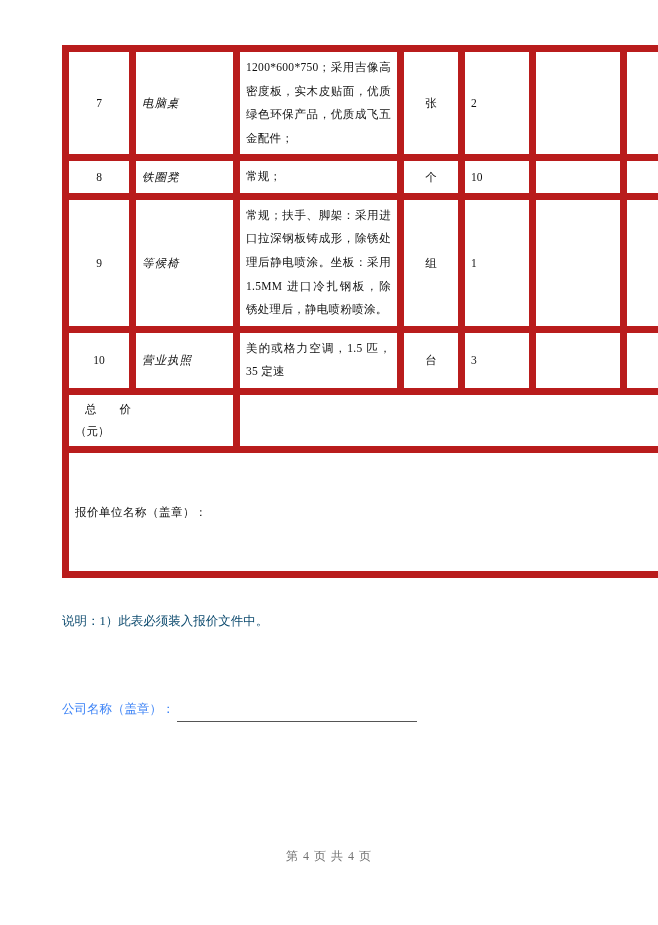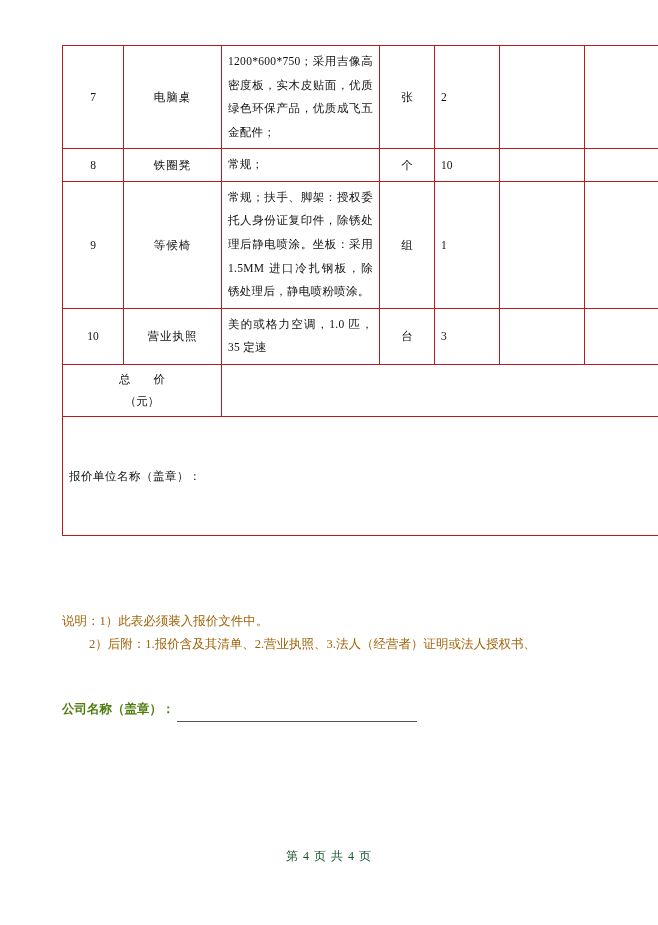--- a/index.html
+++ b/index.html
@@ -27,45 +27,44 @@
     position: absolute;
     left: 62px;
     top: 45px;
     width: 534px;
     border-collapse: collapse;
     table-layout: fixed;
     font-size: 11.5px;
     line-height: 1.95;
   }
   table.quote-table td {
-    border: 1px solid #b91c1c;
+    border: 7px solid #b91c1c;
     padding: 4px 6px;
     vertical-align: middle;
     color: #111;
   }
   .col-no    { width: 48px;  text-align: center; }
-  .col-name  { width: 85px;  text-align: center; }
+  .col-name  { width: 85px;  text-align: left; font-style: italic; }
   .col-spec  { width: 145px; text-align: left; }
   .col-unit  { width: 42px;  text-align: center; }
   .col-qty   { width: 52px;  text-align: left; padding-left: 8px; }
   .col-price { width: 72px; }
   .col-total { width: 72px; }
 
   .spec-cell {
     line-height: 2.05;
     text-align: justify;
     text-justify: inter-ideograph;
     letter-spacing: 0.3px;
   }
   .name-cell {
     letter-spacing: 1px;
   }
 
   .total-label {
-    text-align: center;
     letter-spacing: 0px;
     line-height: 1.9;
     padding: 6px 4px;
   }
   .total-label .l1 { letter-spacing: 10px; padding-left: 10px; }
   .total-label .l2 { }
 
   .signature-cell {
     height: 110px;
     vertical-align: top;
@@ -75,34 +74,33 @@
   }
 
   
   .notes {
     position: absolute;
     left: 62px;
     top: 610px;
     width: 540px;
     font-size: 12.5px;
     line-height: 1.85;
-    color: #a16207;
+    color: #0c4a6e;
   }
   .notes .line-indent { padding-left: 27px; }
 
   
   .sign-block {
     position: absolute;
     left: 62px;
     top: 697px;
     width: 540px;
     font-size: 12.5px;
     line-height: 2.0;
-    color: #4d7c0f;
-    font-weight: bold;
+    color: #3b82f6;
   }
   .sign-row {
     display: flex;
     align-items: flex-end;
     margin-bottom: 5px;
   }
   .sign-label { white-space: nowrap; }
   .rule {
     border-bottom: 1px solid #555;
     height: 13px;
@@ -113,21 +111,21 @@
   .rule-3 { width: 160px; }
 
   
   .footer {
     position: absolute;
     left: 0;
     top: 848px;
     width: 658px;
     text-align: center;
     font-size: 12px;
-    color: #14532d;
+    color: #737373;
     letter-spacing: 1px;
   }
 </style>
 </head>
 <body>
 
 <div class="page">
 
   <table class="quote-table">
     <tbody>
@@ -145,51 +143,50 @@
         <td class="col-name name-cell">铁圈凳</td>
         <td class="col-spec spec-cell">常规；</td>
         <td class="col-unit">个</td>
         <td class="col-qty">10</td>
         <td class="col-price"></td>
         <td class="col-total"></td>
       </tr>
       <tr>
         <td class="col-no">9</td>
         <td class="col-name name-cell">等候椅</td>
-        <td class="col-spec spec-cell">常规；扶手、脚架：授权委托人身份证复印件，除锈处理后静电喷涂。坐板：采用 1.5MM 进口冷扎钢板，除锈处理后，静电喷粉喷涂。</td>
+        <td class="col-spec spec-cell">常规；扶手、脚架：采用进口拉深钢板铸成形，除锈处理后静电喷涂。坐板：采用 1.5MM 进口冷扎钢板，除锈处理后，静电喷粉喷涂。</td>
         <td class="col-unit">组</td>
         <td class="col-qty">1</td>
         <td class="col-price"></td>
         <td class="col-total"></td>
       </tr>
       <tr>
         <td class="col-no">10</td>
         <td class="col-name name-cell">营业执照</td>
-        <td class="col-spec spec-cell">美的或格力空调，1.0 匹，35 定速</td>
+        <td class="col-spec spec-cell">美的或格力空调，1.5 匹，35 定速</td>
         <td class="col-unit">台</td>
         <td class="col-qty">3</td>
         <td class="col-price"></td>
         <td class="col-total"></td>
       </tr>
       <tr>
         <td class="total-label" colspan="2">
           <div class="l1">总 价</div>
           <div class="l2">（元）</div>
         </td>
         <td colspan="5"></td>
       </tr>
       <tr>
         <td class="signature-cell" colspan="7">报价单位名称（盖章）：</td>
       </tr>
     </tbody>
   </table>
 
   <div class="notes">
     <div>说明：1）此表必须装入报价文件中。</div>
-    <div class="line-indent">2）后附：1.报价含及其清单、2.营业执照、3.法人（经营者）证明或法人授权书、</div>
   </div>
 
   <div class="sign-block">
     <div class="sign-row">
       <span class="sign-label">公司名称（盖章）：</span>
       <span class="rule rule-1"></span>
     </div>
   </div>
 
   <div class="footer">第 4 页 共 4 页</div>

